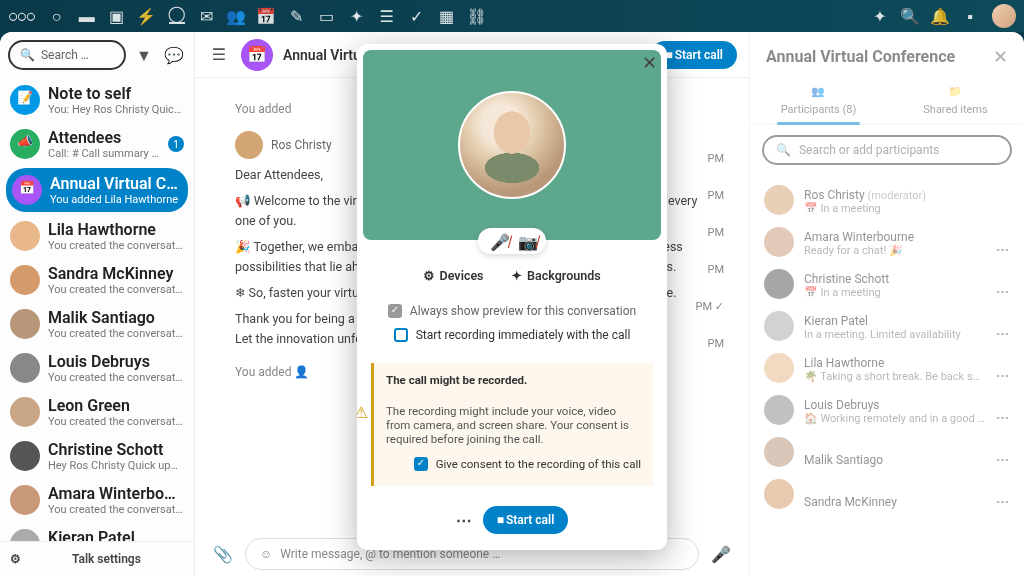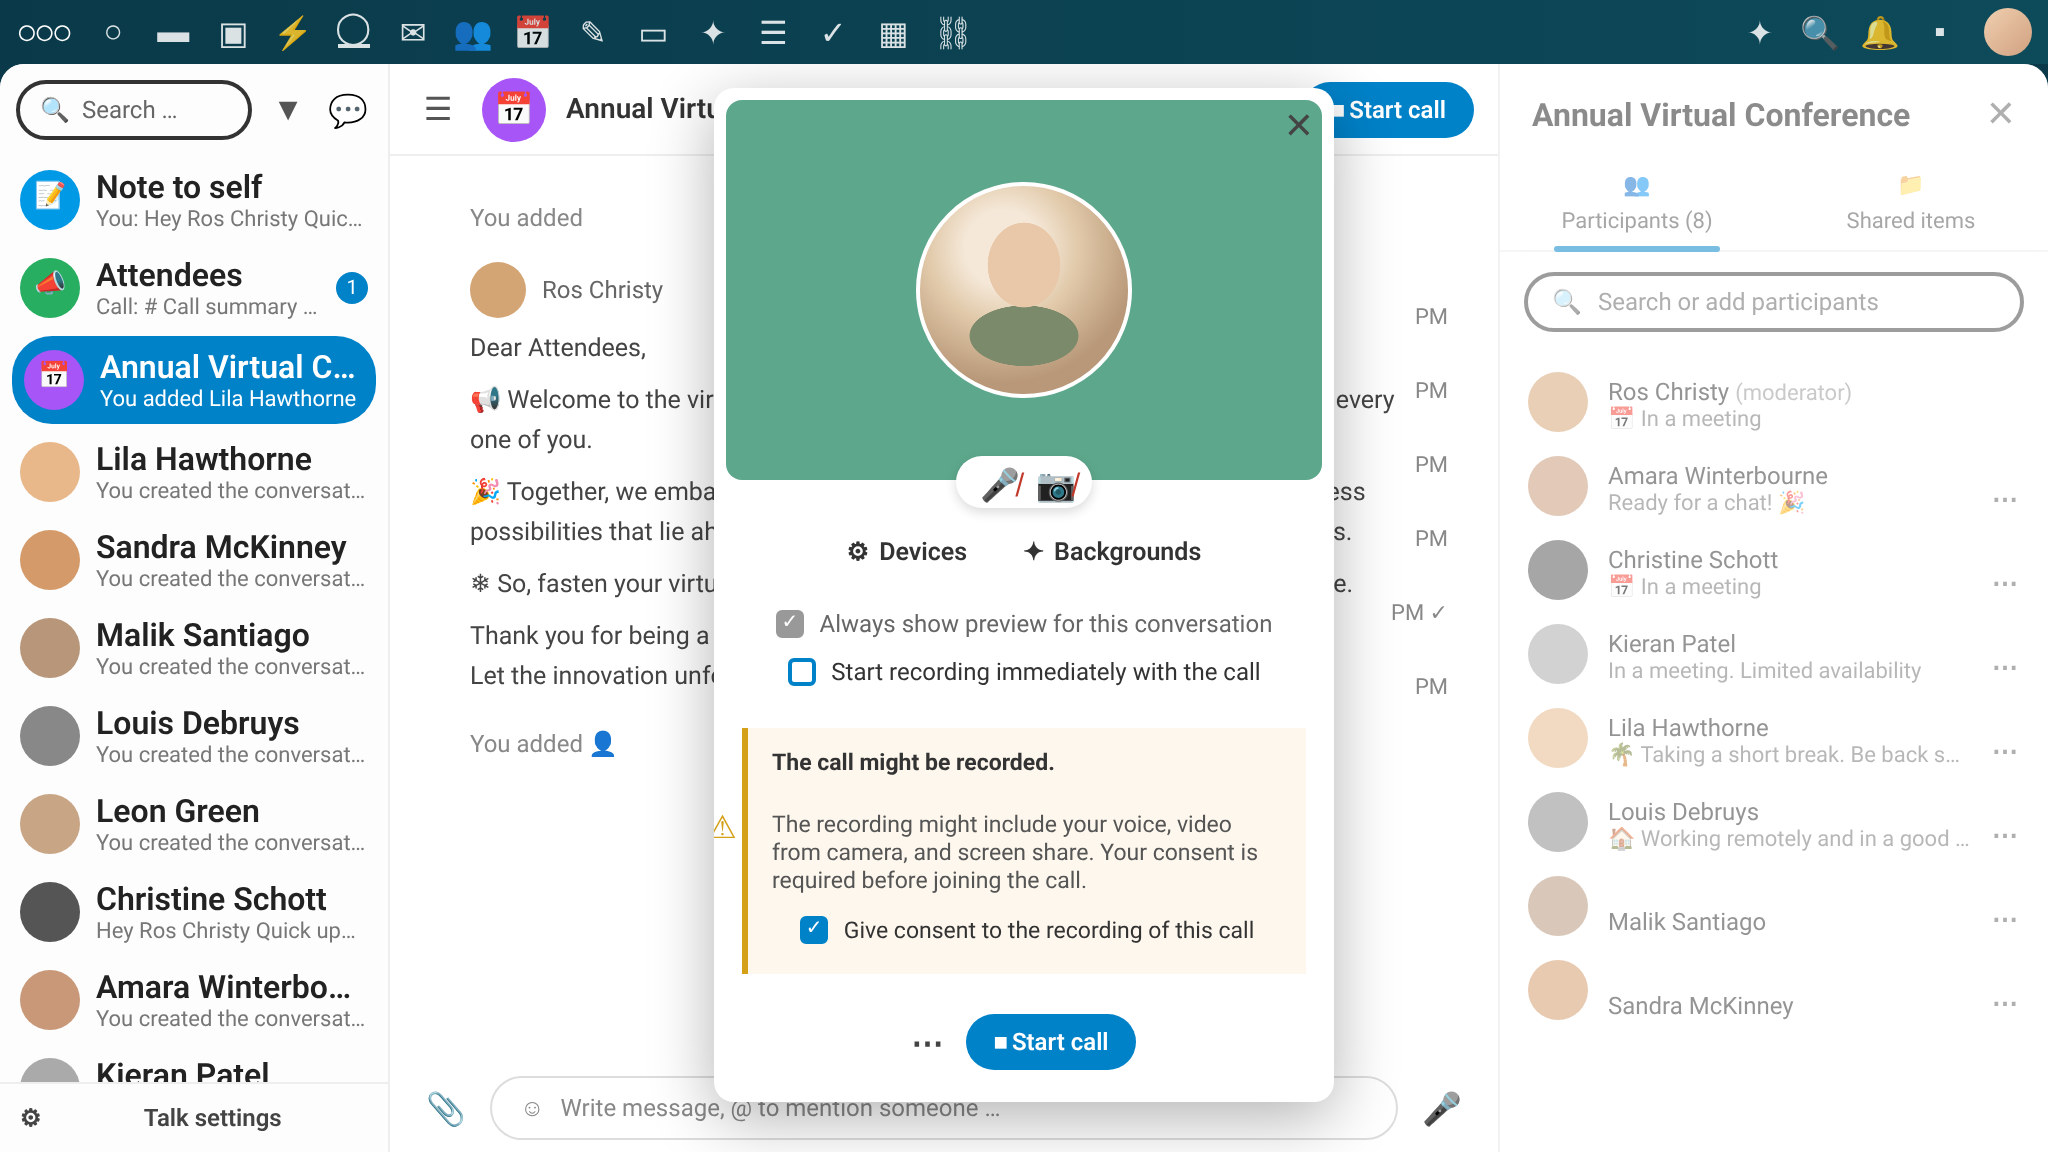--- a/index.html
+++ b/index.html
@@ -380,21 +380,21 @@
         </div>
         <div class="check-row">
           <span class="cb blue"></span>
           <span style="color:#333">Start recording immediately with the call</span>
         </div>
       </div>
       <div class="warning-box">
         <span class="warn-icon">⚠</span>
         <div class="warning-title">The call might be recorded.</div>
         <div>The recording might include your voice, video from camera, and screen share. Your consent is required before joining the call.</div>
-        <div class="check-row" style="justify-content:center;margin-top:6px">
+        <div class="check-row" style="justify-content:flex-end;margin-top:6px">
           <span class="cb blue checked"></span>
           <span style="color:#333">Give consent to the recording of this call</span>
         </div>
       </div>
       <div class="modal-footer">
         <span class="mf-more">⋯</span>
         <button class="start-call-btn">
           <span>■</span>
           <span>Start call</span>
         </button>

